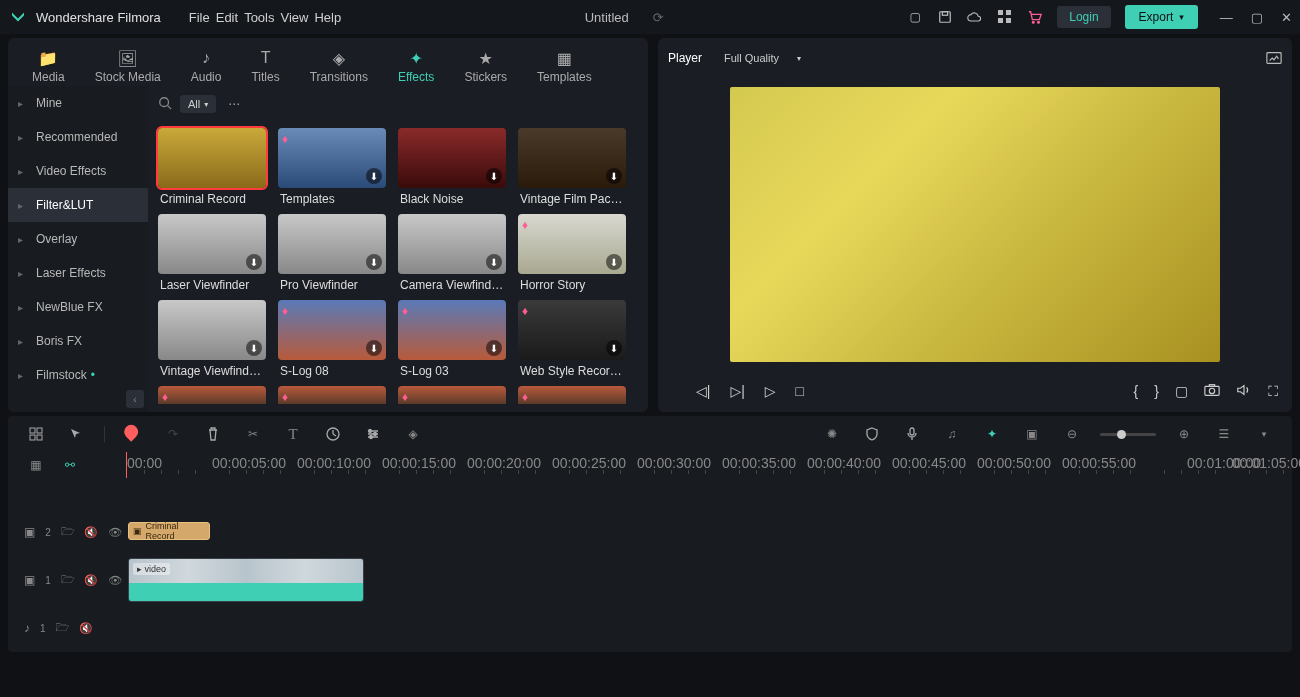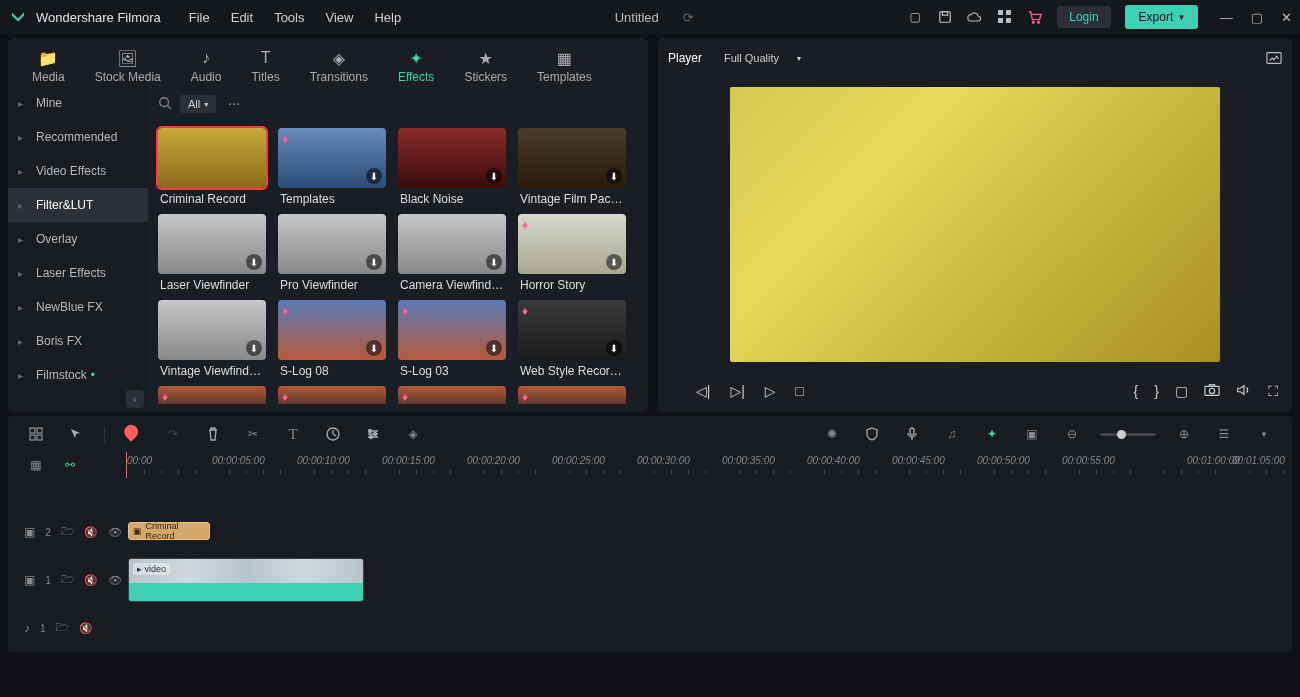--- a/index.html
+++ b/index.html
@@ -2,21 +2,21 @@
 <html><head>
 <meta charset="utf-8">
 <style>
 * { margin: 0; padding: 0; box-sizing: border-box; font-family: -apple-system, BlinkMacSystemFont, "Segoe UI", sans-serif; }
 body { background: #0f1114; color: #c8c8c8; width: 1300px; height: 697px; overflow: hidden; font-size: 12px; }
 
 
 .titlebar { height: 34px; background: #14171c; display: flex; align-items: center; padding: 0 8px; gap: 8px; }
 .logo { width: 20px; height: 20px; display:flex; align-items:center; justify-content:center; }
 .brand { font-size: 13px; color: #e0e0e0; margin-right: 20px; }
-.menu { display: flex; gap: 21px; }
+.menu { display: flex; gap: 6px; }
 .menu-item { font-size: 13px; color: #d0d0d0; cursor: pointer; }
 .title-center { flex: 1; display: flex; justify-content: center; align-items: center; gap: 24px; color: #bbb; font-size: 13px; }
 .titlebar-right { display: flex; align-items: center; gap: 14px; }
 .tb-icon { width: 16px; height: 16px; display:flex; align-items:center; justify-content:center; color:#bbb; cursor:pointer; }
 .login-btn { background: #2a2f38; color: #3fcfb5; padding: 4px 12px; border-radius: 3px; font-size: 12px; cursor:pointer; }
 .export-btn { background: #3fcfb5; color: #0f1114; padding: 5px 14px; border-radius: 3px; font-size: 12px; font-weight: 500; cursor:pointer; display:flex; align-items:center; gap:6px;}
 .win-controls { display: flex; gap: 18px; margin-left: 8px; }
 .win-ctl { color: #bbb; font-size: 13px; cursor:pointer; }
 
 
@@ -73,21 +73,21 @@
 .toolbar .sep { width:1px; height:16px; background:#333;}
 .toolbar-right { margin-left:auto; display:flex; align-items:center; gap:16px;}
 .zoom-slider { width:56px; height:3px; background:#444; border-radius:2px; position:relative;}
 .zoom-knob { position:absolute; left:30%; top:-3px; width:9px; height:9px; background:#ccc; border-radius:50%;}
 
 
 .timeline-wrap { background: #181b20; margin: 0 8px 8px 8px; border-radius: 0 0 4px 4px; display:flex; flex-direction:column; }
 .timeline-header { height: 26px; display:flex; }
 .tl-left-gutter { width: 118px; display:flex; align-items:center; gap:10px; padding-left:16px;}
 .ruler { flex:1; position:relative; border-left:1px solid #ff5e5e; height:26px;}
-.ruler-tick { position:absolute; top:3px; font-size:10px; color:#888;font-style:italic;}
+.ruler-tick { position:absolute; top:3px; font-size:14px; color:#888;}
 .ruler-minor { position:absolute; top:18px; width:1px; height:4px; background:#444;}
 .tl-body { display:flex;}
 .track-header { width:118px; height:48px; display:flex; align-items:center; gap:10px; padding-left:16px; color:#888;}
 .track-content { flex:1; height:48px; position:relative;}
 .track-header.small { height:30px;}
 .clip-effect { position:absolute; left:2px; top:14px; height:18px; width:82px; background:#d4a86a; border:1px solid #e8c080; border-radius:3px; display:flex; align-items:center; padding:0 4px; gap:4px; font-size:9px; color:#3a2a10;}
 .clip-video { position:absolute; left:2px; top:2px; height:44px; width:236px; border-radius:3px; overflow:hidden; border:1px solid #3a3f47;}
 .clip-video-top { height:24px; background: linear-gradient(90deg,#b8c4cc 0%,#d0d8dc 25%,#b8c4cc 50%,#d0d8dc 75%,#b8c4cc 100%); position:relative;}
 .clip-video-top .lbl { position:absolute; left:4px; top:4px; font-size:9px; color:#333; background:rgba(255,255,255,0.4); padding:1px 4px; border-radius:2px; display:flex; gap:3px; align-items:center;}
 .clip-video-bottom { height:20px; background:#3fcfb5;}

